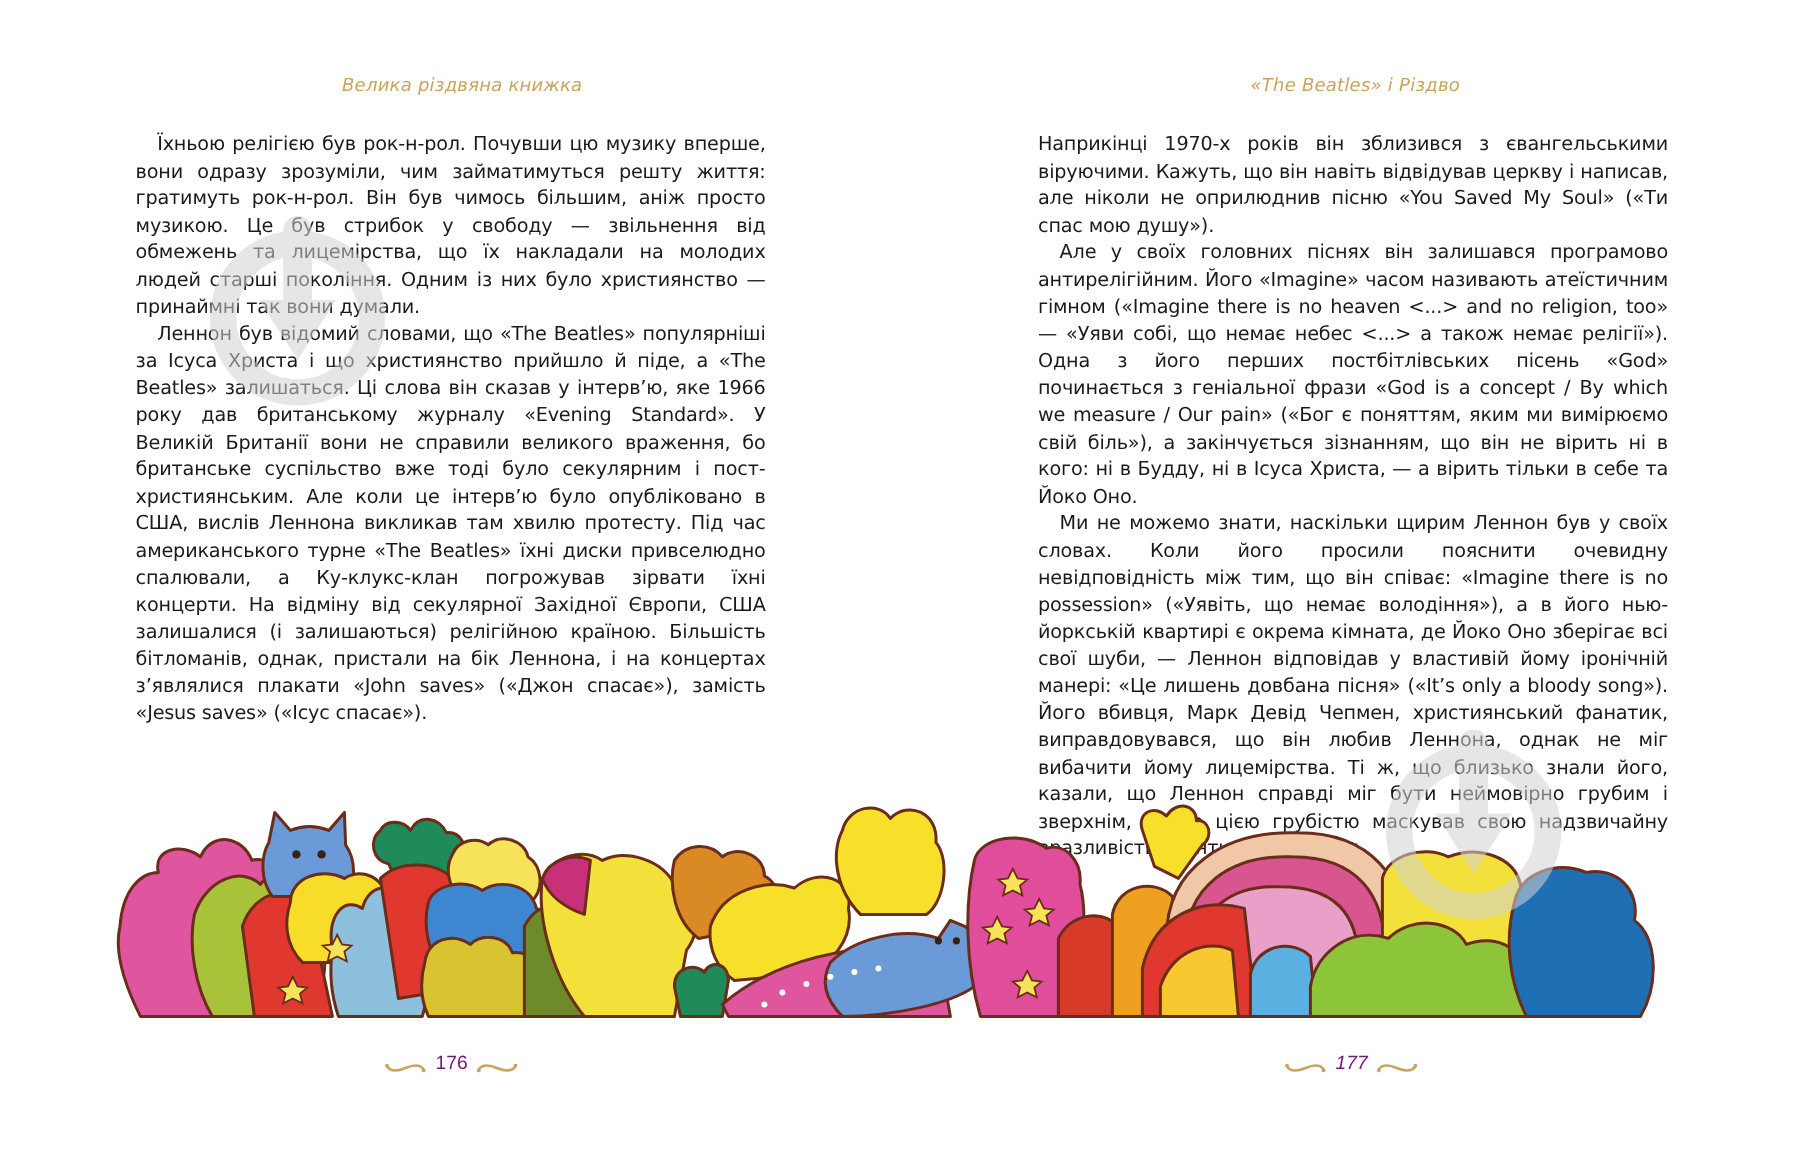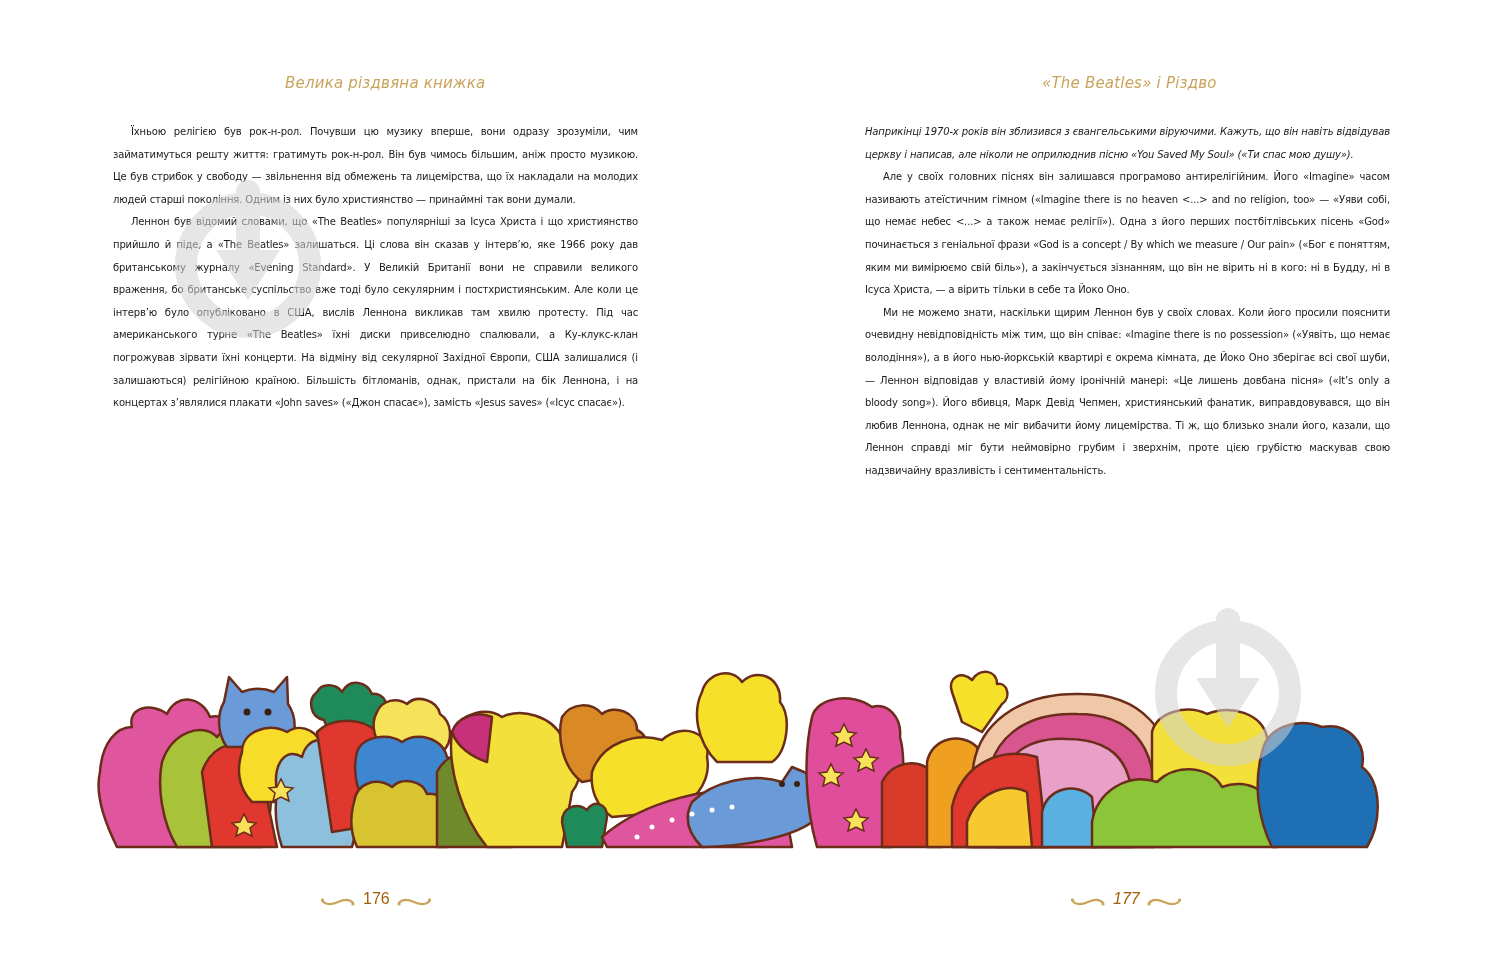--- a/index.html
+++ b/index.html
@@ -1,52 +1,52 @@
 <!DOCTYPE html>
 <html><head>
 <meta charset="utf-8">
 <style>
   * { box-sizing: border-box; margin: 0; padding: 0; }
   html, body { width: 1500px; height: 962px; background: #ffffff; overflow: hidden; }
   body { position: relative; font-family: "DejaVu Sans", "Liberation Sans", sans-serif; color: #1a1a1a; }
 
-  .page { position: absolute; top: 12px; height: 772px; width: 750px; }
+  .page { position: absolute; top: 0; height: 772px; width: 750px; }
   .page.left { left: 0; }
   .page.right { left: 750px; }
 
   .running-head {
     position: absolute; top: 62px; left: 0; width: 100%;
     text-align: center; font-style: italic; font-size: 15px; color: #c9a45a;
     letter-spacing: 0.2px;
   }
   .page.left .running-head { left: 0; width: 750px; padding-left: 0; }
   .page.left .running-head span { position: absolute; left: 285px; }
   .page.right .running-head span { position: absolute; left: 292px; }
 
   .body-text {
     position: absolute; top: 109px; width: 525px;
-    font-size: 10px; line-height: 22.6px; text-align: justify;
+    font-size: 16px; line-height: 22.6px; text-align: justify;
     hyphens: manual; letter-spacing: -0.15px;
   }
   .page.left .body-text { left: 113px; }
   .page.right .body-text { left: 115px; }
   .body-text p { text-indent: 18px; }
-  .body-text p.noindent { text-indent: 0; font-style: italic; }
+  .body-text p.noindent { text-indent: 0; }
 
   .watermark {
     position: absolute; width: 160px; height: 160px; pointer-events: none; opacity: 0.55;
   }
   .watermark.w1 { left: 168px; top: 180px; }
   .watermark.w2 { left: 1148px; top: 608px; z-index: 3; }
 
   .footer {
     position: absolute; top: 878px; left: 0; width: 100%; height: 24px;
   }
   .folio {
-    position: absolute; top: 0; font-size: 16px; color: #a16207;
+    position: absolute; top: 0; font-size: 16px; color: #701a75;
     font-family: "Liberation Sans", sans-serif;
   }
   .page.left .folio { left: 363px; }
   .page.right .folio { left: 113px; font-style: italic; }
   .swash { position: absolute; top: 6px; width: 34px; height: 12px; }
 
   .illustration {
     position: absolute; left: 92px; top: 622px; width: 1310px; height: 232px; z-index: 2;
   }
 </style>

